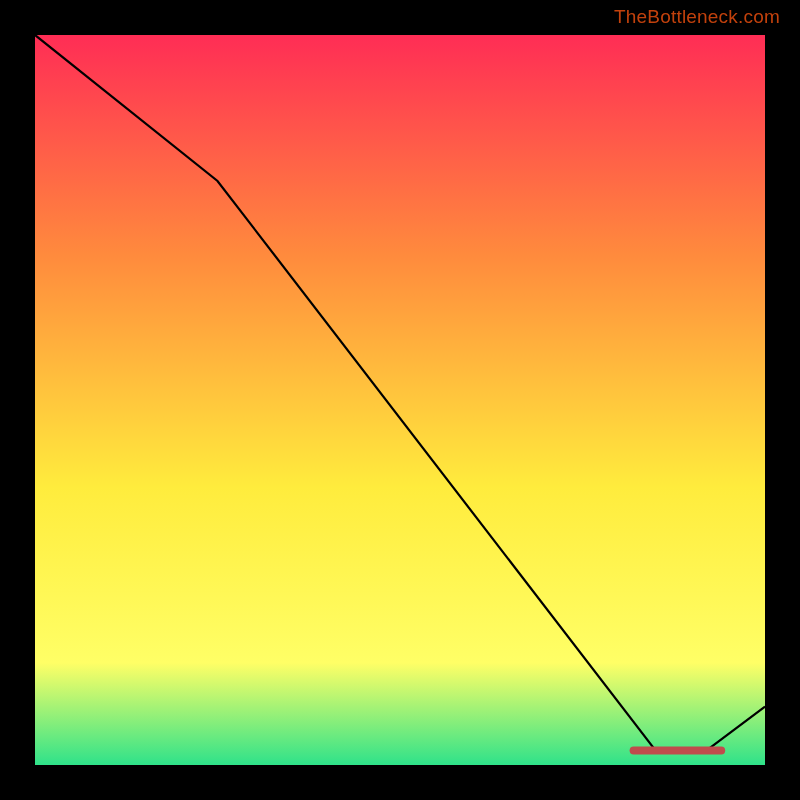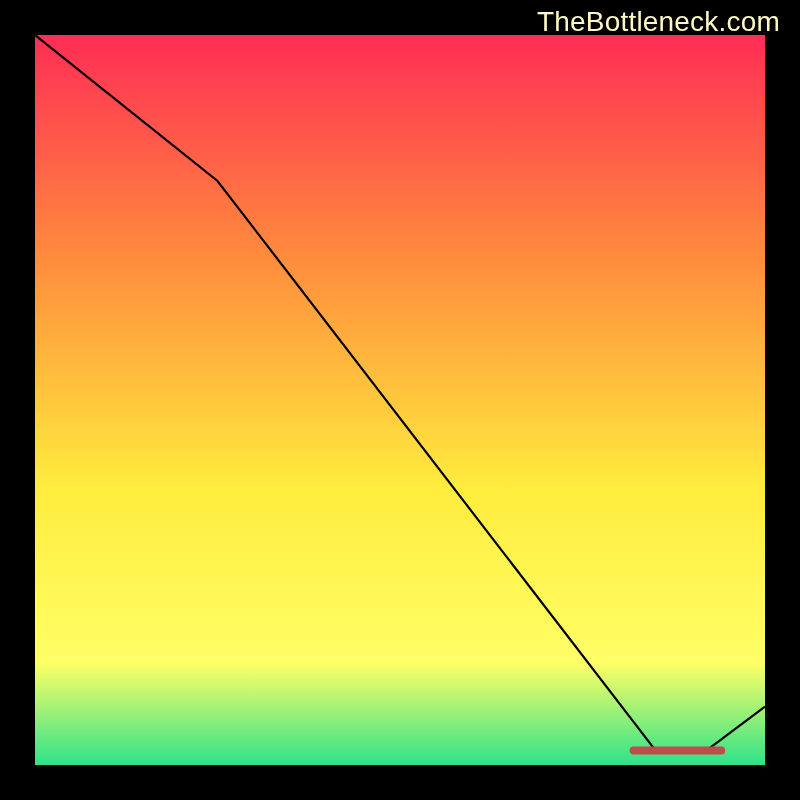--- a/index.html
+++ b/index.html
@@ -14,22 +14,22 @@
     position: relative;
     width: 800px;
     height: 800px;
     background: #000;
   }
   .attribution {
     position: absolute;
     top: 6px;
     right: 20px;
     font-family: Arial, Helvetica, sans-serif;
-    font-size: 28px;
-    color: #fef9c3;
+    font-size: 19px;
+    color: #c2410c;
     letter-spacing: 0.2px;
   }
   .plot {
     position: absolute;
     left: 35px;
     top: 35px;
     width: 730px;
     height: 730px;
   }
   svg { display: block; }

